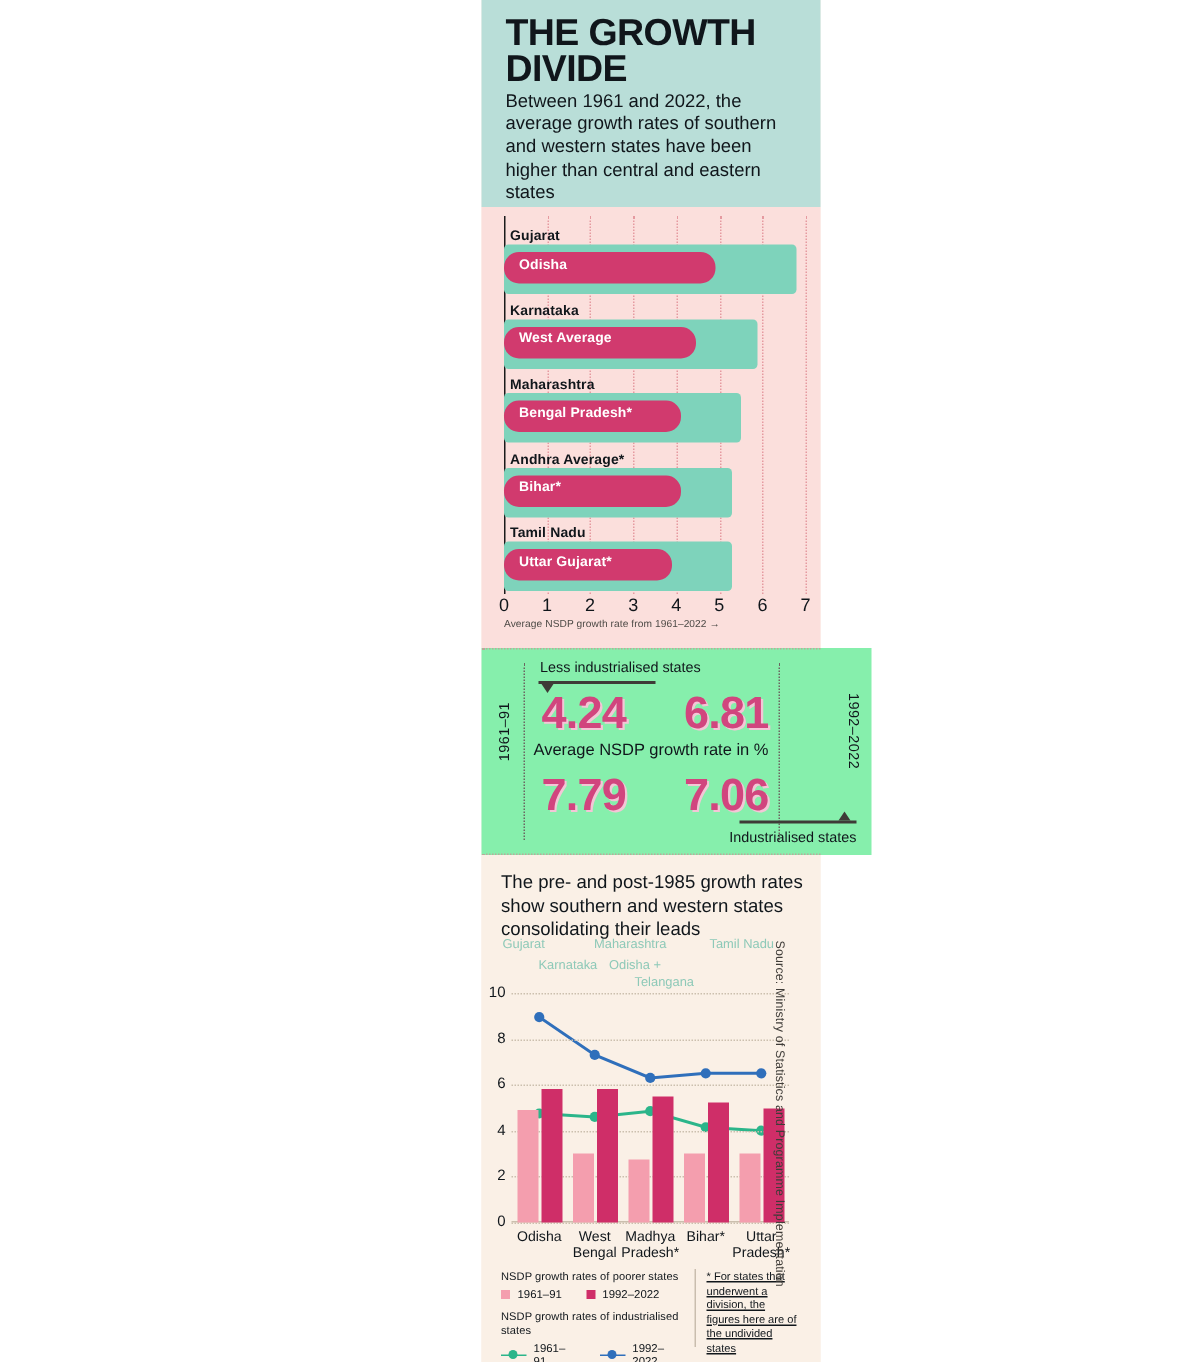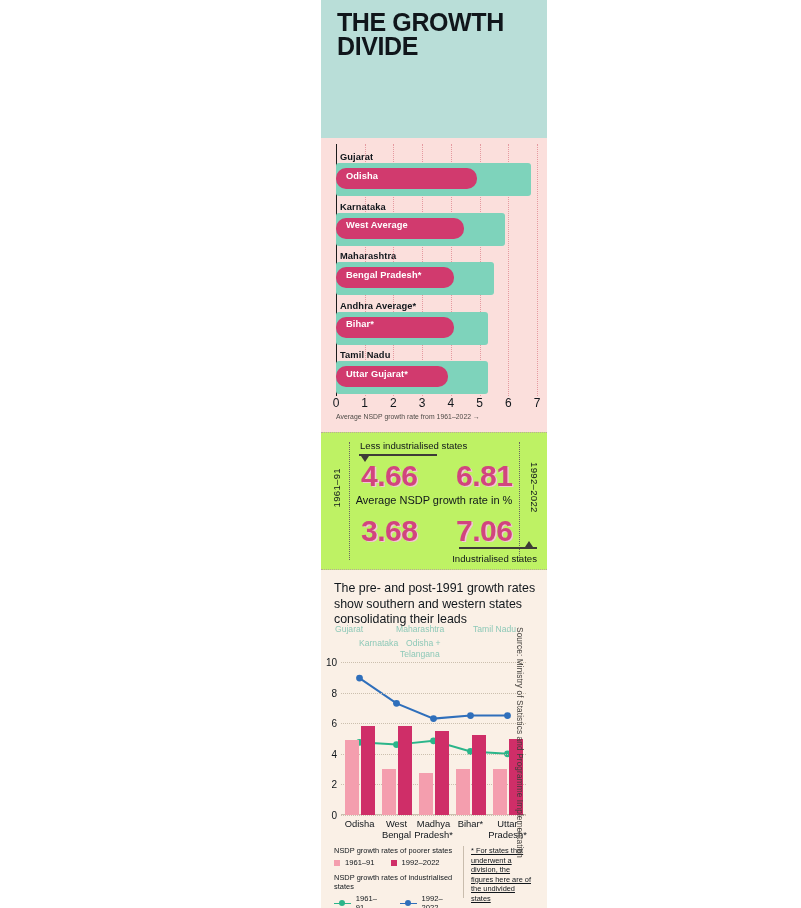--- a/index.html
+++ b/index.html
@@ -23,21 +23,21 @@
       letter-spacing:.1px;white-space:nowrap;z-index:4;}
   .gbar{position:absolute;left:0px;top:11px;height:33px;background:#7ed3bb;border-radius:3px;}
   .pbar{position:absolute;left:0px;top:16px;height:21px;background:#d13a6e;border-radius:10px;z-index:3;}
   .plabel{position:absolute;top:18.5px;left:10px;font-size:9.3px;font-weight:700;color:#ffffff;
       white-space:nowrap;z-index:4;letter-spacing:.1px;}
   #ticks{position:absolute;left:15px;top:258px;width:201px;height:16px;}
   .tk{position:absolute;top:0;font-size:12px;color:#10161b;transform:translateX(-50%);}
   #axcap{position:absolute;left:15px;top:275px;font-size:6.8px;color:#4d4a46;letter-spacing:.05px;}
 
   
-  #panel2{position:absolute;left:0;top:432px;width:226px;height:138px;background:#bef264;}
+  #panel2{position:absolute;left:0;top:432px;width:260px;height:138px;background:#86efac;}
   .dotv{position:absolute;top:10px;width:0;height:118px;border-left:1.4px dotted #6b6661;}
   .sideL{position:absolute;left:10px;top:36px;font-size:9.6px;color:#10161b;letter-spacing:.3px;
       writing-mode:vertical-rl;transform:rotate(180deg);}
   .sideR{position:absolute;right:7px;top:30px;font-size:9.6px;color:#10161b;letter-spacing:.3px;
       writing-mode:vertical-rl;}
   .bignum{position:absolute;font-size:30px;font-weight:700;color:#d1457e;letter-spacing:-.5px;
       text-shadow:1.4px 1.4px 0 #f3c6d6;}
   .capTop{position:absolute;left:39px;top:8px;font-size:9.6px;color:#10161b;}
   .ruleTop{position:absolute;left:38px;top:22px;width:78px;height:2px;background:#3e3b37;}
   .arrTop{position:absolute;left:40px;top:24px;width:0;height:0;border-left:4px solid transparent;
@@ -76,20 +76,21 @@
       writing-mode:vertical-rl;letter-spacing:.1px;}
 </style>
 </head>
 <body>
 
 <div id="page">
   <div id="card">
 
     <div id="header">
       <div class="ttl">THE GROWTH DIVIDE</div>
+      <div class="sub">Between 1961 and 2022, the average growth rates of southern and western states have been higher than central and eastern states</div>
     </div>
 
     <div id="panel1">
       <div class="p1in" id="p1in">
           <div class="axisline"></div>
           <div class="gridline" style="left: 28.7143px;"></div>
           <div class="gridline" style="left: 57.4286px;"></div>
           <div class="gridline" style="left: 86.1429px;"></div>
           <div class="gridline" style="left: 114.857px;"></div>
           <div class="gridline" style="left: 143.571px;"></div>
@@ -144,42 +145,42 @@
       <div class="dotv" style="left:28px;"></div>
       <div class="dotv" style="left:198px;"></div>
 
       <div class="sideL">1961–91</div>
       <div class="sideR">1992–2022</div>
 
       <div class="capTop">Less industrialised states</div>
       <div class="ruleTop"></div>
       <div class="arrTop"></div>
 
-      <div class="bignum" style="left:40px;top:27px;">4.66</div>
+      <div class="bignum" style="left:40px;top:27px;">4.24</div>
       <div class="bignum" style="left:135px;top:27px;">6.81</div>
 
       <div class="midcap">Average NSDP growth rate in %</div>
 
-      <div class="bignum" style="left:40px;top:82px;">3.68</div>
+      <div class="bignum" style="left:40px;top:82px;">7.79</div>
       <div class="bignum" style="left:135px;top:82px;">7.06</div>
 
       <div class="ruleBot"></div>
       <div class="arrBot"></div>
       <div class="capBot">Industrialised states</div>
       <div class="divider" style="bottom:0px;"></div>
     </div>
 
     <div id="panel3">
-      <div id="p3head">The pre- and post-1991 growth rates show southern and western states consolidating their leads</div>
+      <div id="p3head">The pre- and post-1985 growth rates show southern and western states consolidating their leads</div>
       <div id="stlabels">
           <div class="stlbl" style="left: 14px; top: 54px;">Gujarat</div>
           <div class="stlbl" style="left: 38px; top: 68px;">Karnataka</div>
           <div class="stlbl" style="left: 75px; top: 54px;">Maharashtra</div>
           <div class="stlbl" style="left: 85px; top: 68px;">Odisha +</div>
-          <div class="stlbl" style="left: 79px; top: 79px;">Telangana</div>
+          <div class="stlbl" style="left: 102px; top: 79px;">Telangana</div>
           <div class="stlbl" style="left: 152px; top: 54px;">Tamil Nadu</div>
         </div>
       <div id="plot">
         <svg id="lines" width="185" height="153" style="position:absolute;left:0;top:0;overflow:visible;">
             <polyline points="18.5,80.325 55.5,82.62 92.5,78.795 129.5,89.505 166.5,91.8" fill="none" stroke="#2bb58a" stroke-width="2"></polyline>
             <circle cx="18.5" cy="80.325" r="3.4" fill="#2bb58a"></circle>
             <circle cx="55.5" cy="82.62" r="3.4" fill="#2bb58a"></circle>
             <circle cx="92.5" cy="78.795" r="3.4" fill="#2bb58a"></circle>
             <circle cx="129.5" cy="89.505" r="3.4" fill="#2bb58a"></circle>
             <circle cx="166.5" cy="91.8" r="3.4" fill="#2bb58a"></circle>

